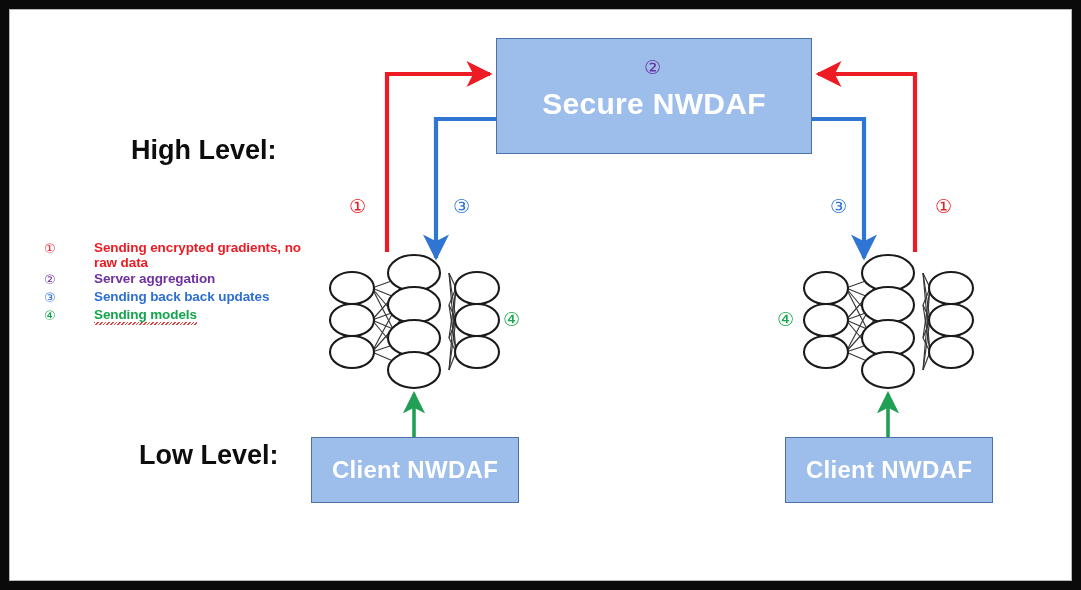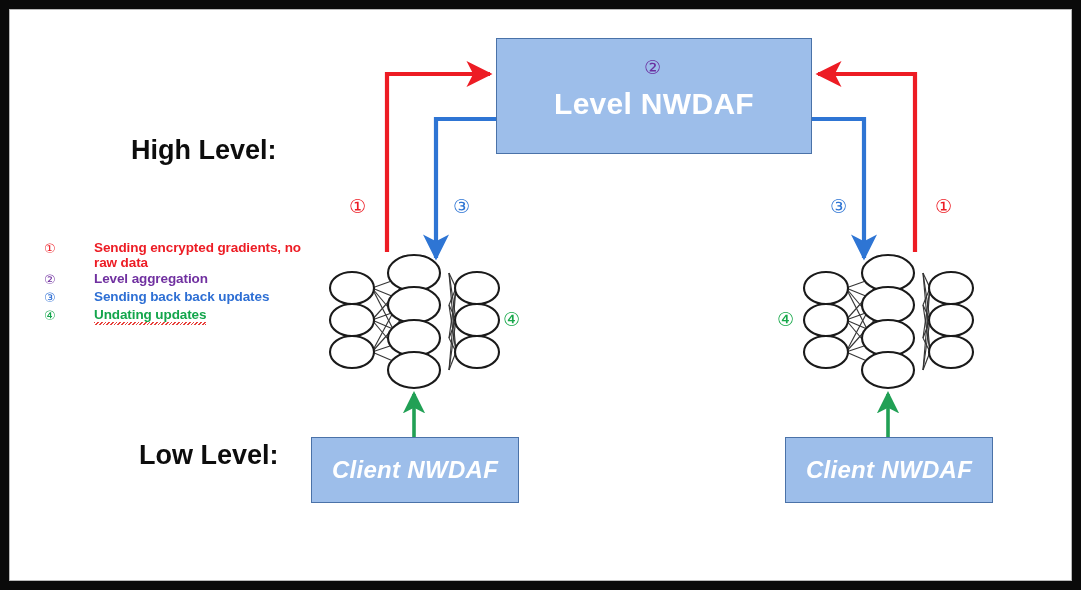--- a/index.html
+++ b/index.html
@@ -72,21 +72,20 @@
     left: 311px; top: 437px;
     width: 208px; height: 66px;
   }
   #client-box-right {
     left: 785px; top: 437px;
     width: 208px; height: 66px;
   }
   #client-box-left .boxlabel,
   #client-box-right .boxlabel {
     font-size: 24px;
-    font-style: italic;
   }
 
   
   .section-title {
     position: absolute;
     font-size: 27px;
     font-weight: bold;
     color: #0d0d0d;
     white-space: nowrap;
   }
@@ -271,21 +270,21 @@
     <path d="M 915,252 L 915,74 L 818,74" fill="none" stroke="#ED1C24" stroke-width="4.2" marker-end="url(#ah-red)"></path>
 
     <path d="M 496,119 L 436,119 L 436,258" fill="none" stroke="#2E75D4" stroke-width="4.2" marker-end="url(#ah-blue)"></path>
     <path d="M 812,119 L 864,119 L 864,258" fill="none" stroke="#2E75D4" stroke-width="4.2" marker-end="url(#ah-blue)"></path>
 
     <path d="M 414,437 L 414,394" fill="none" stroke="#21A055" stroke-width="3.6" marker-end="url(#ah-green)"></path>
     <path d="M 888,437 L 888,394" fill="none" stroke="#21A055" stroke-width="3.6" marker-end="url(#ah-green)"></path>
   </svg>
 
   <div class="nodebox" id="server-box">
-    <span class="boxlabel">Level NWDAF</span>
+    <span class="boxlabel">Secure NWDAF</span>
   </div>
   <span class="marker purple" id="marker-2-server">②</span>
 
   <div class="nodebox" id="client-box-left">
     <span class="boxlabel">Client NWDAF</span>
   </div>
   <div class="nodebox" id="client-box-right">
     <span class="boxlabel">Client NWDAF</span>
   </div>
 
@@ -299,27 +298,27 @@
   <span class="marker green" id="marker-4-left">④</span>
   <span class="marker green" id="marker-4-right">④</span>
 
   <div id="legend">
     <div class="legend-row">
       <span class="legend-num c-red">①</span>
       <span class="legend-text c-red">Sending encrypted gradients, no raw data</span>
     </div>
     <div class="legend-row">
       <span class="legend-num c-purple">②</span>
-      <span class="legend-text c-purple">Level aggregation</span>
+      <span class="legend-text c-purple">Server aggregation</span>
     </div>
     <div class="legend-row">
       <span class="legend-num c-blue">③</span>
       <span class="legend-text c-blue">Sending back back updates</span>
     </div>
     <div class="legend-row">
       <span class="legend-num c-green">④</span>
-      <span class="legend-text c-green squiggle">Undating updates</span>
+      <span class="legend-text c-green squiggle">Sending models</span>
     </div>
   </div>
 
   <div class="frame"></div>
   <div class="frame-inner"></div>
 </div>
 
 </body></html>

